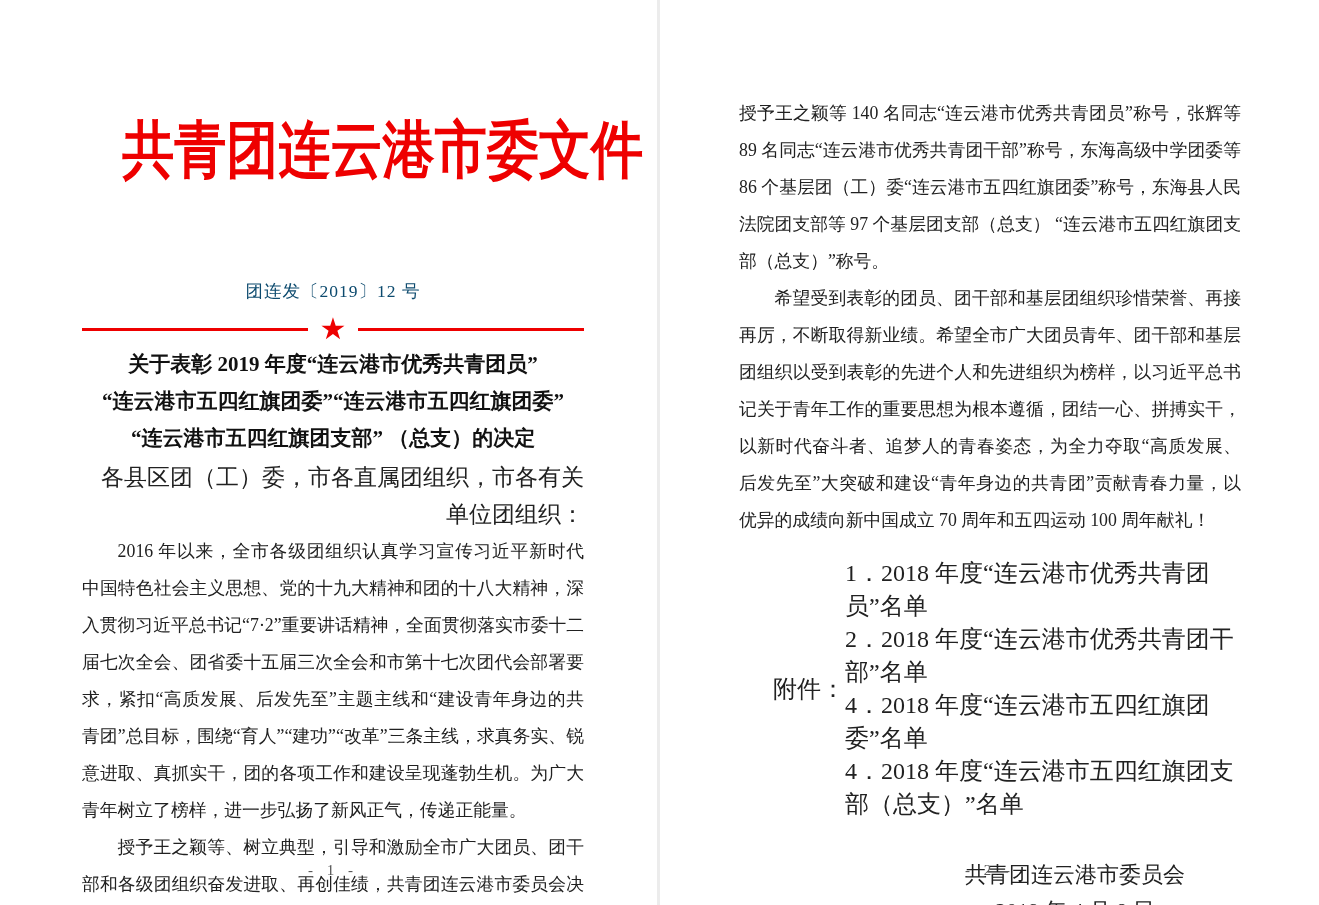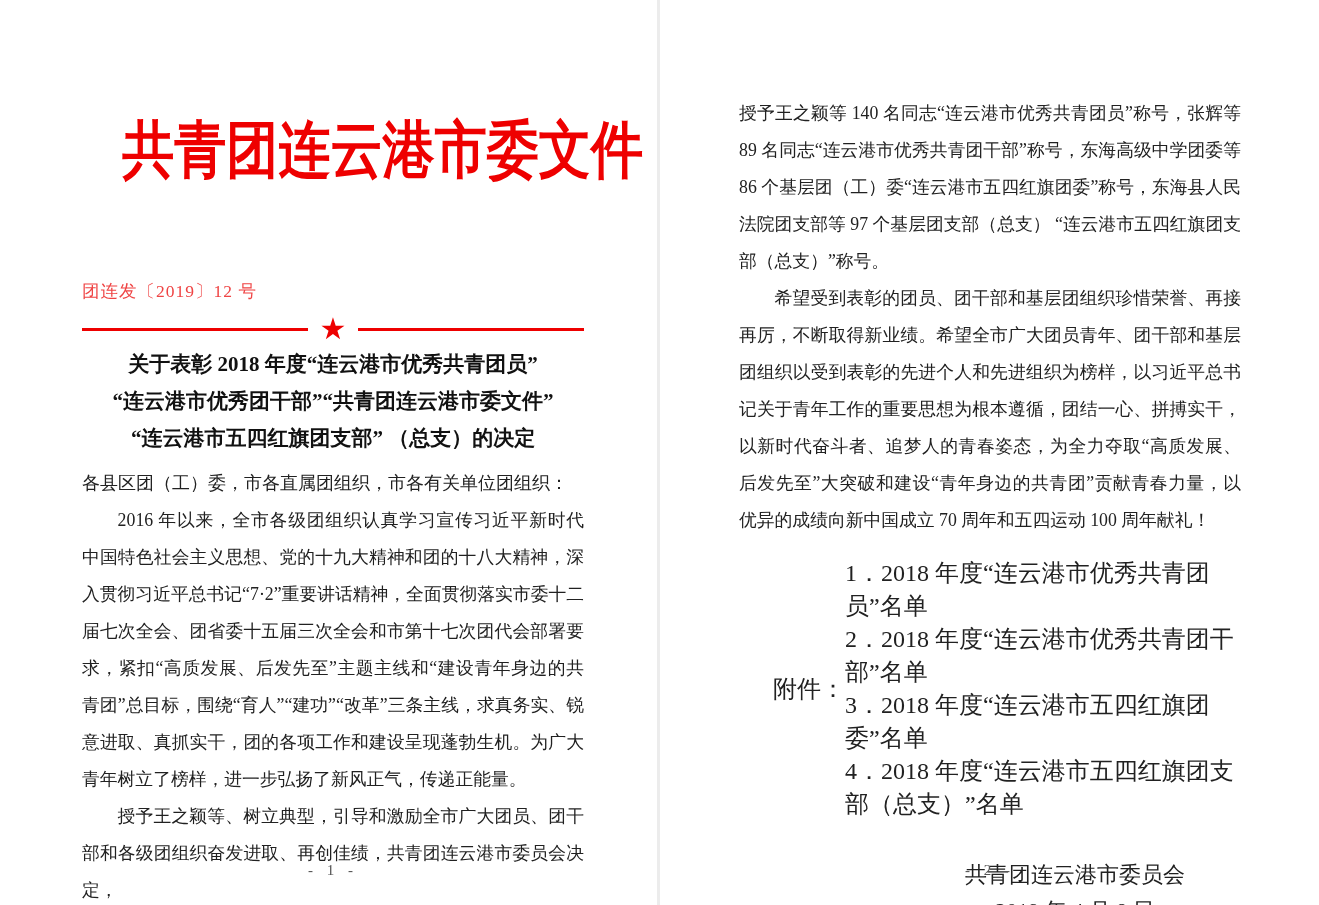--- a/index.html
+++ b/index.html
@@ -39,24 +39,25 @@
     font-weight: bold;
     font-size: 62px;
     line-height: 84px;
     white-space: nowrap;
     transform: scaleX(0.84);
     transform-origin: 50% 50%;
     letter-spacing: 0px;
   }
   .doc-number {
     margin-top: 86px;
+    text-align: center;
     font-size: 17.5px;
     line-height: 26px;
     letter-spacing: 1px;
-    color: #ef4444;
+    color: #0c4a6e;
   }
   .rule {
     margin-top: 10px;
     height: 30px;
     display: flex;
     align-items: center;
     gap: 12px;
   }
   .rule .seg {
     flex: 1;
@@ -72,23 +73,24 @@
   .title { margin-top: 2px; }
   .title-line {
     text-align: center;
     font-weight: bold;
     font-size: 21px;
     line-height: 37px;
     white-space: nowrap;
     color: #111111;
   }
   .salutation {
-    margin: 8px 0 0 0;
-    font-size: 18px;
+    margin: 2px 0 0 0;
+    font-size: 23px;
     line-height: 37px;
+    text-align: right;
   }
   .para {
     margin: 0;
     font-size: 17.8px;
     line-height: 37px;
     text-align: justify;
   }
   .indent { text-indent: 2em; }
   .attach {
     margin: 18px 0 0 34px;
@@ -123,43 +125,43 @@
 <div class="page" id="page1">
   <div class="content">
     <div class="banner">共青团连云港市委文件</div>
     <div class="doc-number">团连发〔2019〕12 号</div>
     <div class="rule">
       <span class="seg"></span>
       <span class="star">★</span>
       <span class="seg"></span>
     </div>
     <div class="title">
-      <div class="title-line">关于表彰 2018 年度“连云港市优秀共青团员”</div>
-      <div class="title-line">“连云港市优秀团干部”“共青团连云港市委文件”</div>
+      <div class="title-line">关于表彰 2019 年度“连云港市优秀共青团员”</div>
+      <div class="title-line">“连云港市五四红旗团委”“连云港市五四红旗团委”</div>
       <div class="title-line">“连云港市五四红旗团支部” （总支）的决定</div>
     </div>
     <p class="salutation">各县区团（工）委，市各直属团组织，市各有关单位团组织：</p>
     <p class="para indent">2016 年以来，全市各级团组织认真学习宣传习近平新时代中国特色社会主义思想、党的十九大精神和团的十八大精神，深入贯彻习近平总书记“7·2”重要讲话精神，全面贯彻落实市委十二届七次全会、团省委十五届三次全会和市第十七次团代会部署要求，紧扣“高质发展、后发先至”主题主线和“建设青年身边的共青团”总目标，围绕“育人”“建功”“改革”三条主线，求真务实、锐意进取、真抓实干，团的各项工作和建设呈现蓬勃生机。为广大青年树立了榜样，进一步弘扬了新风正气，传递正能量。</p>
     <p class="para indent">授予王之颖等、树立典型，引导和激励全市广大团员、团干部和各级团组织奋发进取、再创佳绩，共青团连云港市委员会决定，</p>
   </div>
   <div class="pagenum">- 1 -</div>
 </div>
 
 <div class="page-divider"></div>
 
 <div class="page" id="page2">
   <div class="content">
     <p class="para">授予王之颖等 140 名同志“连云港市优秀共青团员”称号，张辉等 89 名同志“连云港市优秀共青团干部”称号，东海高级中学团委等 86 个基层团（工）委“连云港市五四红旗团委”称号，东海县人民法院团支部等 97 个基层团支部（总支） “连云港市五四红旗团支部（总支）”称号。</p>
     <p class="para indent">希望受到表彰的团员、团干部和基层团组织珍惜荣誉、再接再厉，不断取得新业绩。希望全市广大团员青年、团干部和基层团组织以受到表彰的先进个人和先进组织为榜样，以习近平总书记关于青年工作的重要思想为根本遵循，团结一心、拼搏实干，以新时代奋斗者、追梦人的青春姿态，为全力夺取“高质发展、后发先至”大突破和建设“青年身边的共青团”贡献青春力量，以优异的成绩向新中国成立 70 周年和五四运动 100 周年献礼！</p>
     <div class="attach">
       <div class="attach-label">附件：</div>
       <div class="attach-items">
         <div>1．2018 年度“连云港市优秀共青团员”名单</div>
         <div>2．2018 年度“连云港市优秀共青团干部”名单</div>
-        <div>3．2018 年度“连云港市五四红旗团委”名单</div>
+        <div>4．2018 年度“连云港市五四红旗团委”名单</div>
         <div>4．2018 年度“连云港市五四红旗团支部（总支）”名单</div>
       </div>
     </div>
     <div class="signature">
       <div>共青团连云港市委员会</div>
       <div>2019 年 4 月 8 日</div>
     </div>
   </div>
   <div class="pagenum">- 2 -</div>
 </div>

